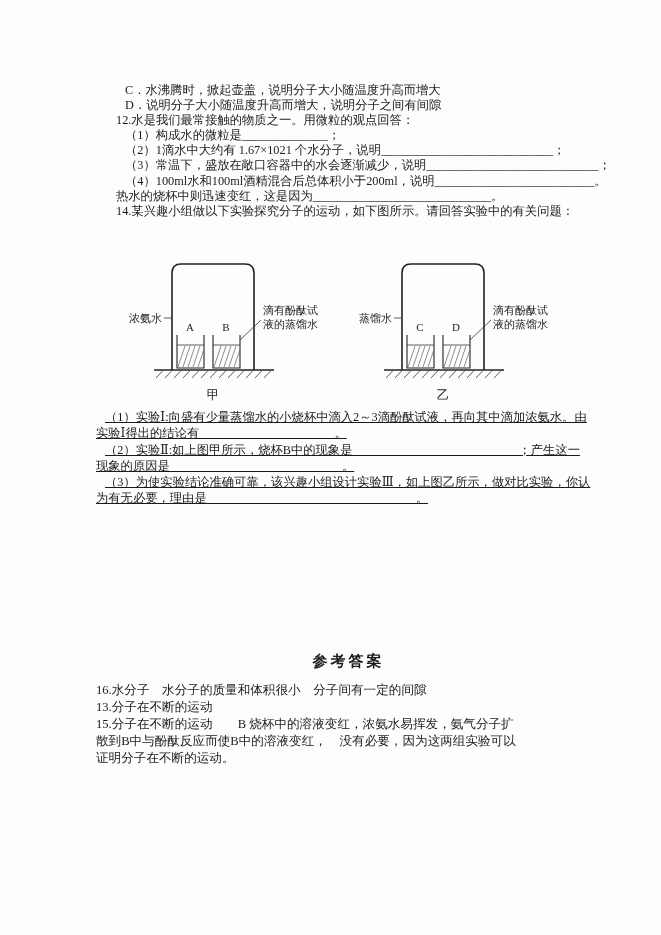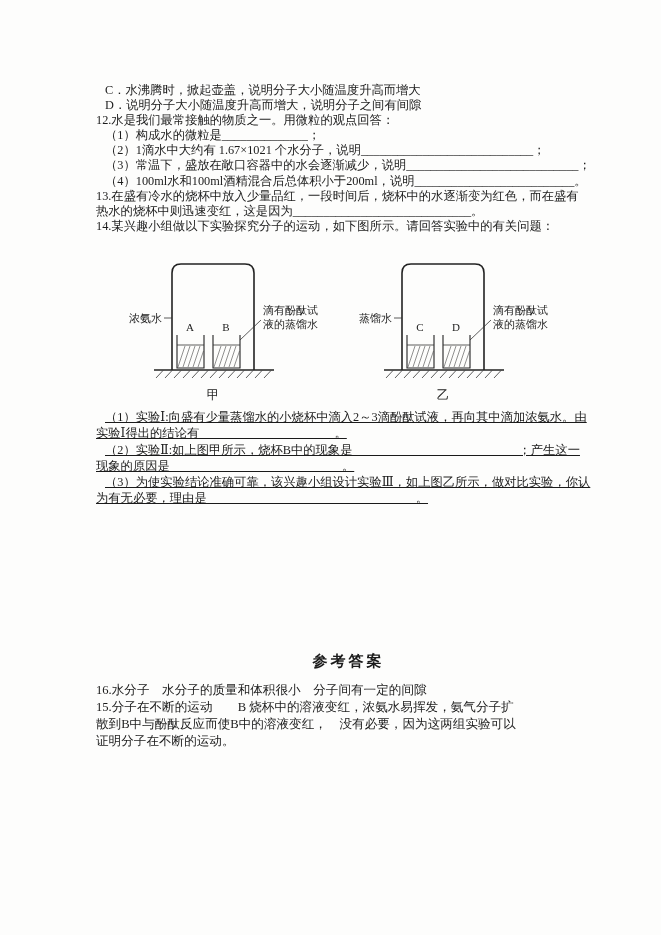--- a/index.html
+++ b/index.html
@@ -14,21 +14,21 @@
     overflow: hidden;
   }
   .block { position: absolute; }
   .tline {
     white-space: pre;
     font-size: 12.3px;
     color: #1b1b1b;
   }
   .ind { padding-left: 9px; }
   #top-block    { top: 83px;  left: 96px; width: 480px; }
-  #top-block .tline { line-height: 15.1px; }
+  #top-block .tline { line-height: 15.1px; margin-left: 20px; }
   #mid-block    { top: 409px; left: 96px; width: 480px; text-decoration: underline; }
   #mid-block .tline { line-height: 16.3px; }
   #answers-title {
     top: 652px; left: 18px; width: 661px;
     text-align: center;
     font-size: 15px;
     font-weight: bold;
     letter-spacing: 3px;
   }
   #answers-block { top: 682px; left: 96px; width: 480px; }
@@ -49,21 +49,20 @@
 <div class="page">
 
   <div class="block" id="top-block">
       <div class="tline ind">C．水沸腾时，掀起壶盖，说明分子大小随温度升高而增大</div>
       <div class="tline ind">D．说明分子大小随温度升高而增大，说明分子之间有间隙</div>
       <div class="tline">12.水是我们最常接触的物质之一。用微粒的观点回答：</div>
       <div class="tline ind">（1）构成水的微粒是______________；</div>
       <div class="tline ind">（2）1滴水中大约有 1.67×1021 个水分子，说明____________________________；</div>
       <div class="tline ind">（3）常温下，盛放在敞口容器中的水会逐渐减少，说明____________________________；</div>
       <div class="tline ind">（4）100ml水和100ml酒精混合后总体积小于200ml，说明__________________________。</div>
-      <div class="tline">13.在盛有冷水的烧杯中放入少量品红，一段时间后，烧杯中的水逐渐变为红色，而在盛有</div>
       <div class="tline">热水的烧杯中则迅速变红，这是因为_____________________________。</div>
       <div class="tline">14.某兴趣小组做以下实验探究分子的运动，如下图所示。请回答实验中的有关问题：</div>
     </div>
 
   <svg class="apparatus" id="apparatus-jia" viewBox="0 0 230 148">
 
     <line x1="42" y1="114" x2="162" y2="114" class="s16"></line>
     <g class="s08">
       <line x1="44" y1="122" x2="51" y2="114.5"></line>
         <line x1="53" y1="122" x2="60" y2="114.5"></line>
@@ -166,18 +165,19 @@
       <div class="tline">实验Ⅰ得出的结论有______________________。</div>
       <div class="tline ind">（2）实验Ⅱ:如上图甲所示，烧杯B中的现象是___________________________；产生这一</div>
       <div class="tline">现象的原因是____________________________。</div>
       <div class="tline ind">（3）为使实验结论准确可靠，该兴趣小组设计实验Ⅲ，如上图乙所示，做对比实验，你认</div>
       <div class="tline">为有无必要，理由是__________________________________。</div>
     </div>
 
   <div class="block" id="answers-title">参考答案</div>
   <div class="block" id="answers-block">
       <div class="tline">16.水分子    水分子的质量和体积很小    分子间有一定的间隙</div>
+      <div class="tline">13.分子在不断的运动</div>
       <div class="tline">15.分子在不断的运动        B 烧杯中的溶液变红，浓氨水易挥发，氨气分子扩</div>
       <div class="tline">散到B中与酚酞反应而使B中的溶液变红，    没有必要，因为这两组实验可以</div>
       <div class="tline">证明分子在不断的运动。</div>
     </div>
 
 </div>
 
 </body></html>

